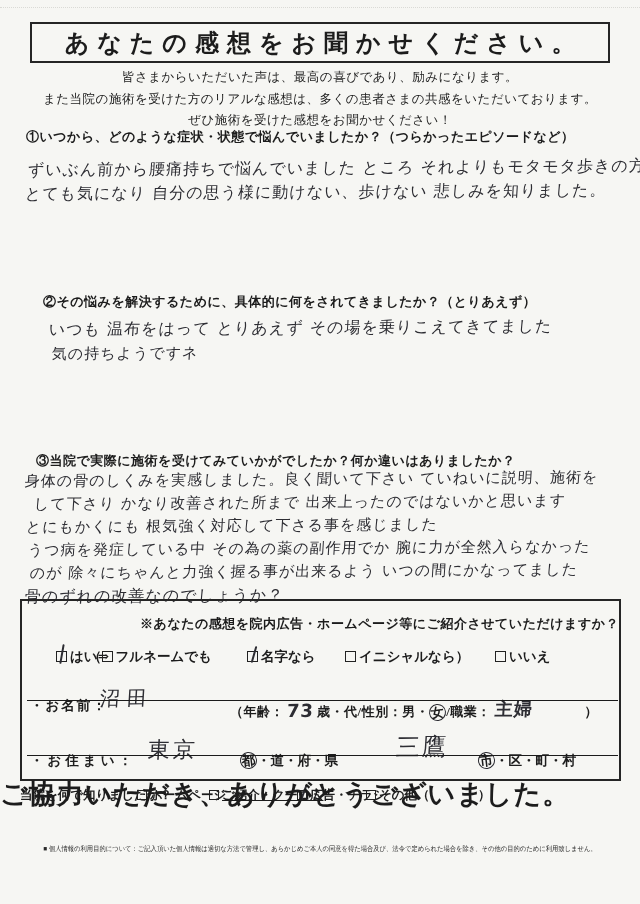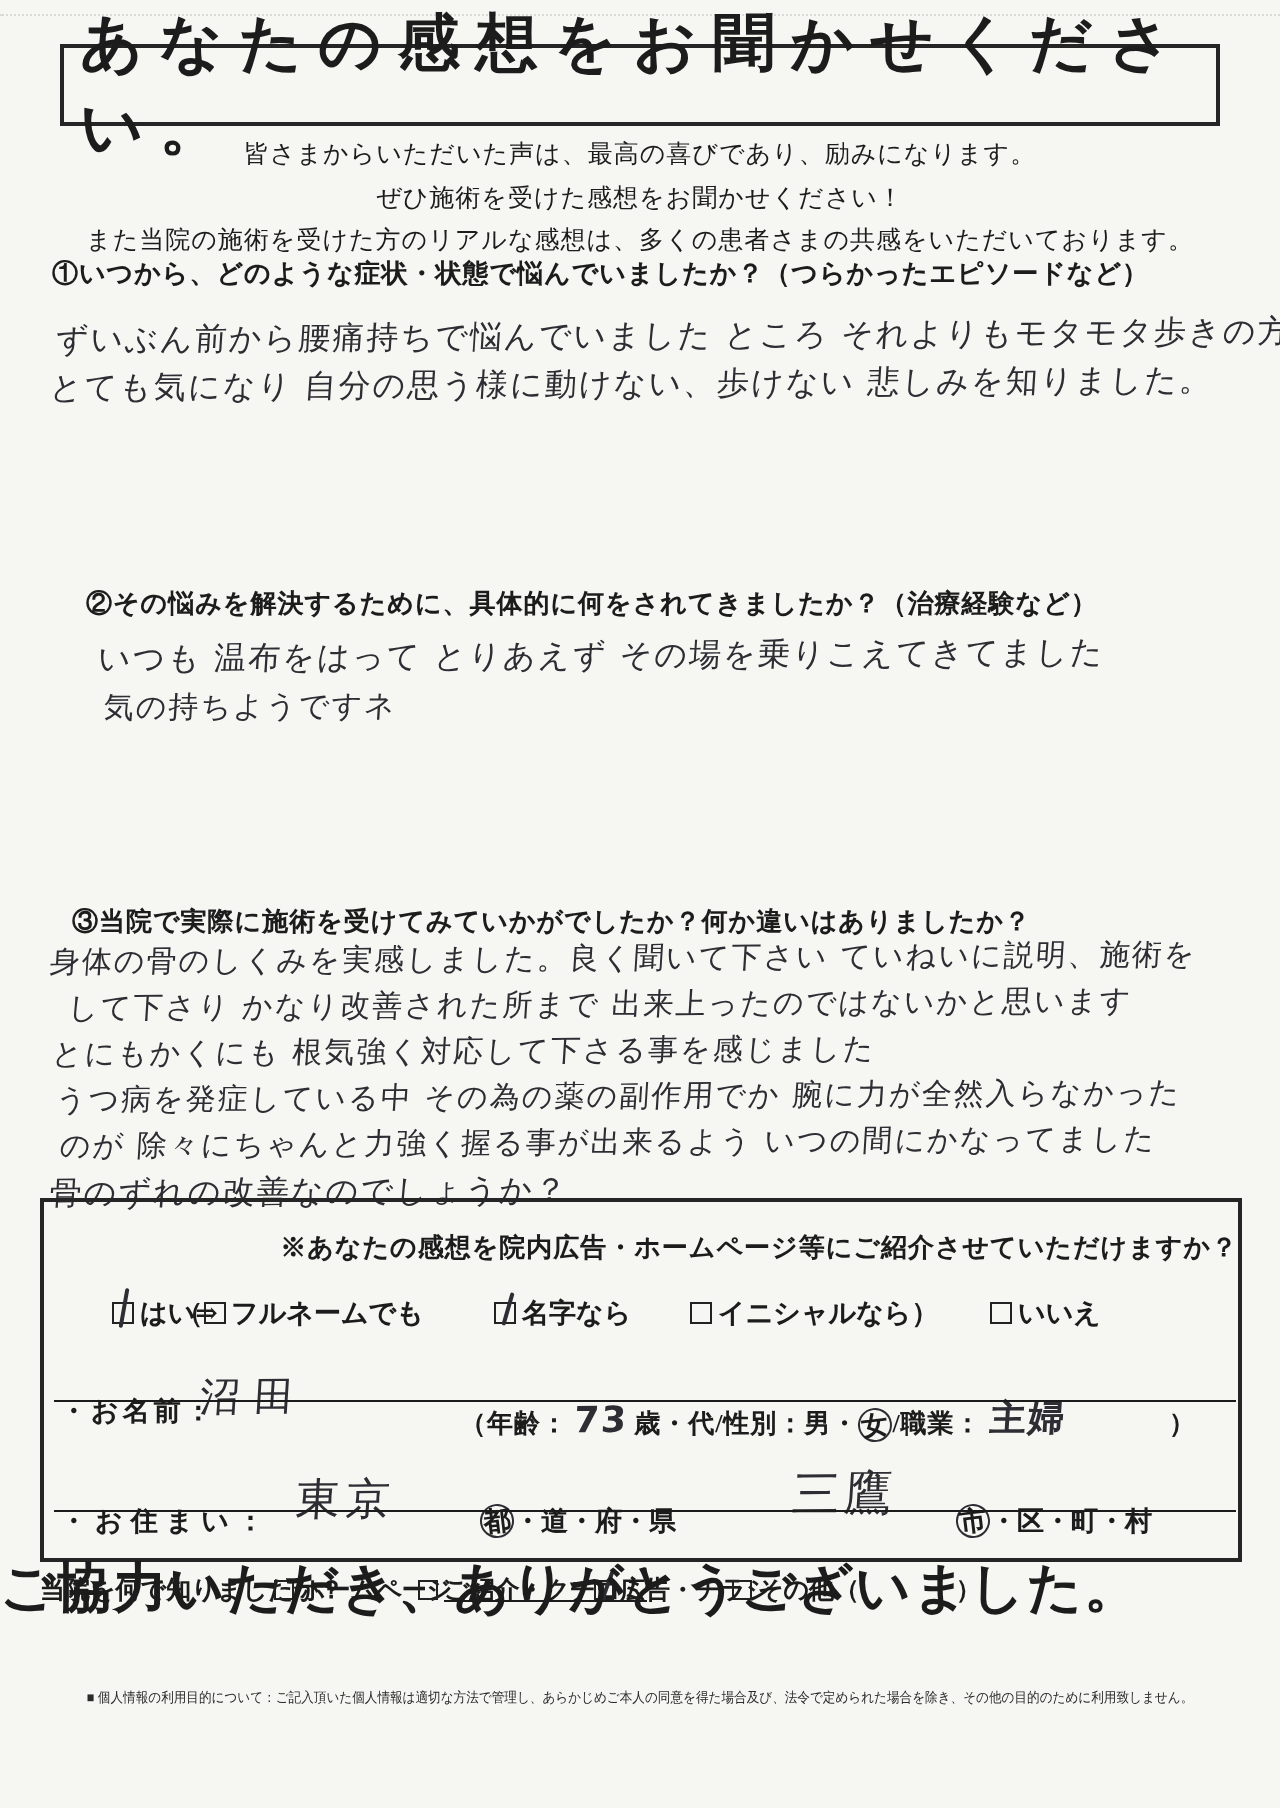--- a/index.html
+++ b/index.html
@@ -15,21 +15,21 @@
     font-family:"DejaVu Sans",sans-serif; color:var(--hand);
     transform:skewX(-4deg) rotate(-0.4deg); letter-spacing:1px; white-space:nowrap;
   }
   .abs { position:absolute; }
   .scan-dots { position:absolute; top:7px; left:0; width:100%; border-top:1px dotted #d4d4cf; opacity:.8; }
 
   .title-box {
     position:absolute; left:30px; top:22px; width:580px; height:41px;
     border:2px solid #252525; display:flex; align-items:center; justify-content:center;
   }
-  .title-box span { font-size:31px; letter-spacing:8px; padding-left:8px; }
+  .title-box span { font-size:24px; letter-spacing:8px; padding-left:8px; }
 
   .intro { position:absolute; top:67px; left:0; width:100%; text-align:center;
            font-size:12.5px; font-weight:normal; line-height:21.5px; letter-spacing:.5px; }
 
   .qlabel { position:absolute; font-size:13px; letter-spacing:.5px; }
   .ans div { line-height:24px; font-size:15.5px; }
 
   .consent-box { position:absolute; left:20px; top:599px; width:601px; height:182px; border:2px solid #252525; }
   .consent-head { position:absolute; top:14px; width:100%; text-align:right; font-size:13px; letter-spacing:.5px; }
   .opt-row { position:absolute; top:47px; left:0; width:100%; font-size:13.5px; }
@@ -66,31 +66,31 @@
 <div class="page">
 
   <div class="scan-dots"></div>
 
   <div class="title-box print">
     <span>あなたの感想をお聞かせください。</span>
   </div>
 
   <div class="intro">
     <div>皆さまからいただいた声は、最高の喜びであり、励みになります。</div>
+    <div>また当院の施術を受けた方のリアルな感想は、多くの患者さまの共感をいただいております。</div>
     <div>ぜひ施術を受けた感想をお聞かせください！</div>
-    <div>また当院の施術を受けた方のリアルな感想は、多くの患者さまの共感をいただいております。</div>
   </div>
 
   <div class="qlabel print" style="left:26px; top:128px;">①いつから、どのような症状・状態で悩んでいましたか？（つらかったエピソードなど）</div>
   <div class="ans abs" style="left:28px; top:156px;">
     <div class="hand" style="font-size:16px;">ずいぶん前から腰痛持ちで悩んでいました ところ それよりもモタモタ歩きの方が</div>
     <div class="hand" style="font-size:16px; margin-left:-3px;">とても気になり 自分の思う様に動けない、歩けない 悲しみを知りました。</div>
   </div>
 
-  <div class="qlabel print" style="left:43px; top:293px;">②その悩みを解決するために、具体的に何をされてきましたか？（治療経験など）</div>
+  <div class="qlabel print" style="left:43px; top:293px;">②その悩みを解決するために、具体的に何をされてきましたか？（とりあえず）</div>
   <div class="ans abs" style="left:49px; top:316px;">
     <div class="hand" style="font-size:16px;">いつも 温布をはって とりあえず その場を乗りこえてきてました</div>
     <div class="hand" style="font-size:15px; margin-left:3px;">気の持ちようですネ</div>
   </div>
 
   <div class="qlabel print" style="left:36px; top:452px;">③当院で実際に施術を受けてみていかがでしたか？何か違いはありましたか？</div>
   <div class="ans abs" style="left:25px; top:468px;">
     <div class="hand" style="font-size:15px; line-height:23px;">身体の骨のしくみを実感しました。良く聞いて下さい ていねいに説明、施術を</div>
     <div class="hand" style="font-size:15px; line-height:23px; margin-left:9px;">して下さり かなり改善された所まで 出来上ったのではないかと思います</div>
     <div class="hand" style="font-size:15px; line-height:23px; margin-left:1px;">とにもかくにも 根気強く対応して下さる事を感じました</div>

